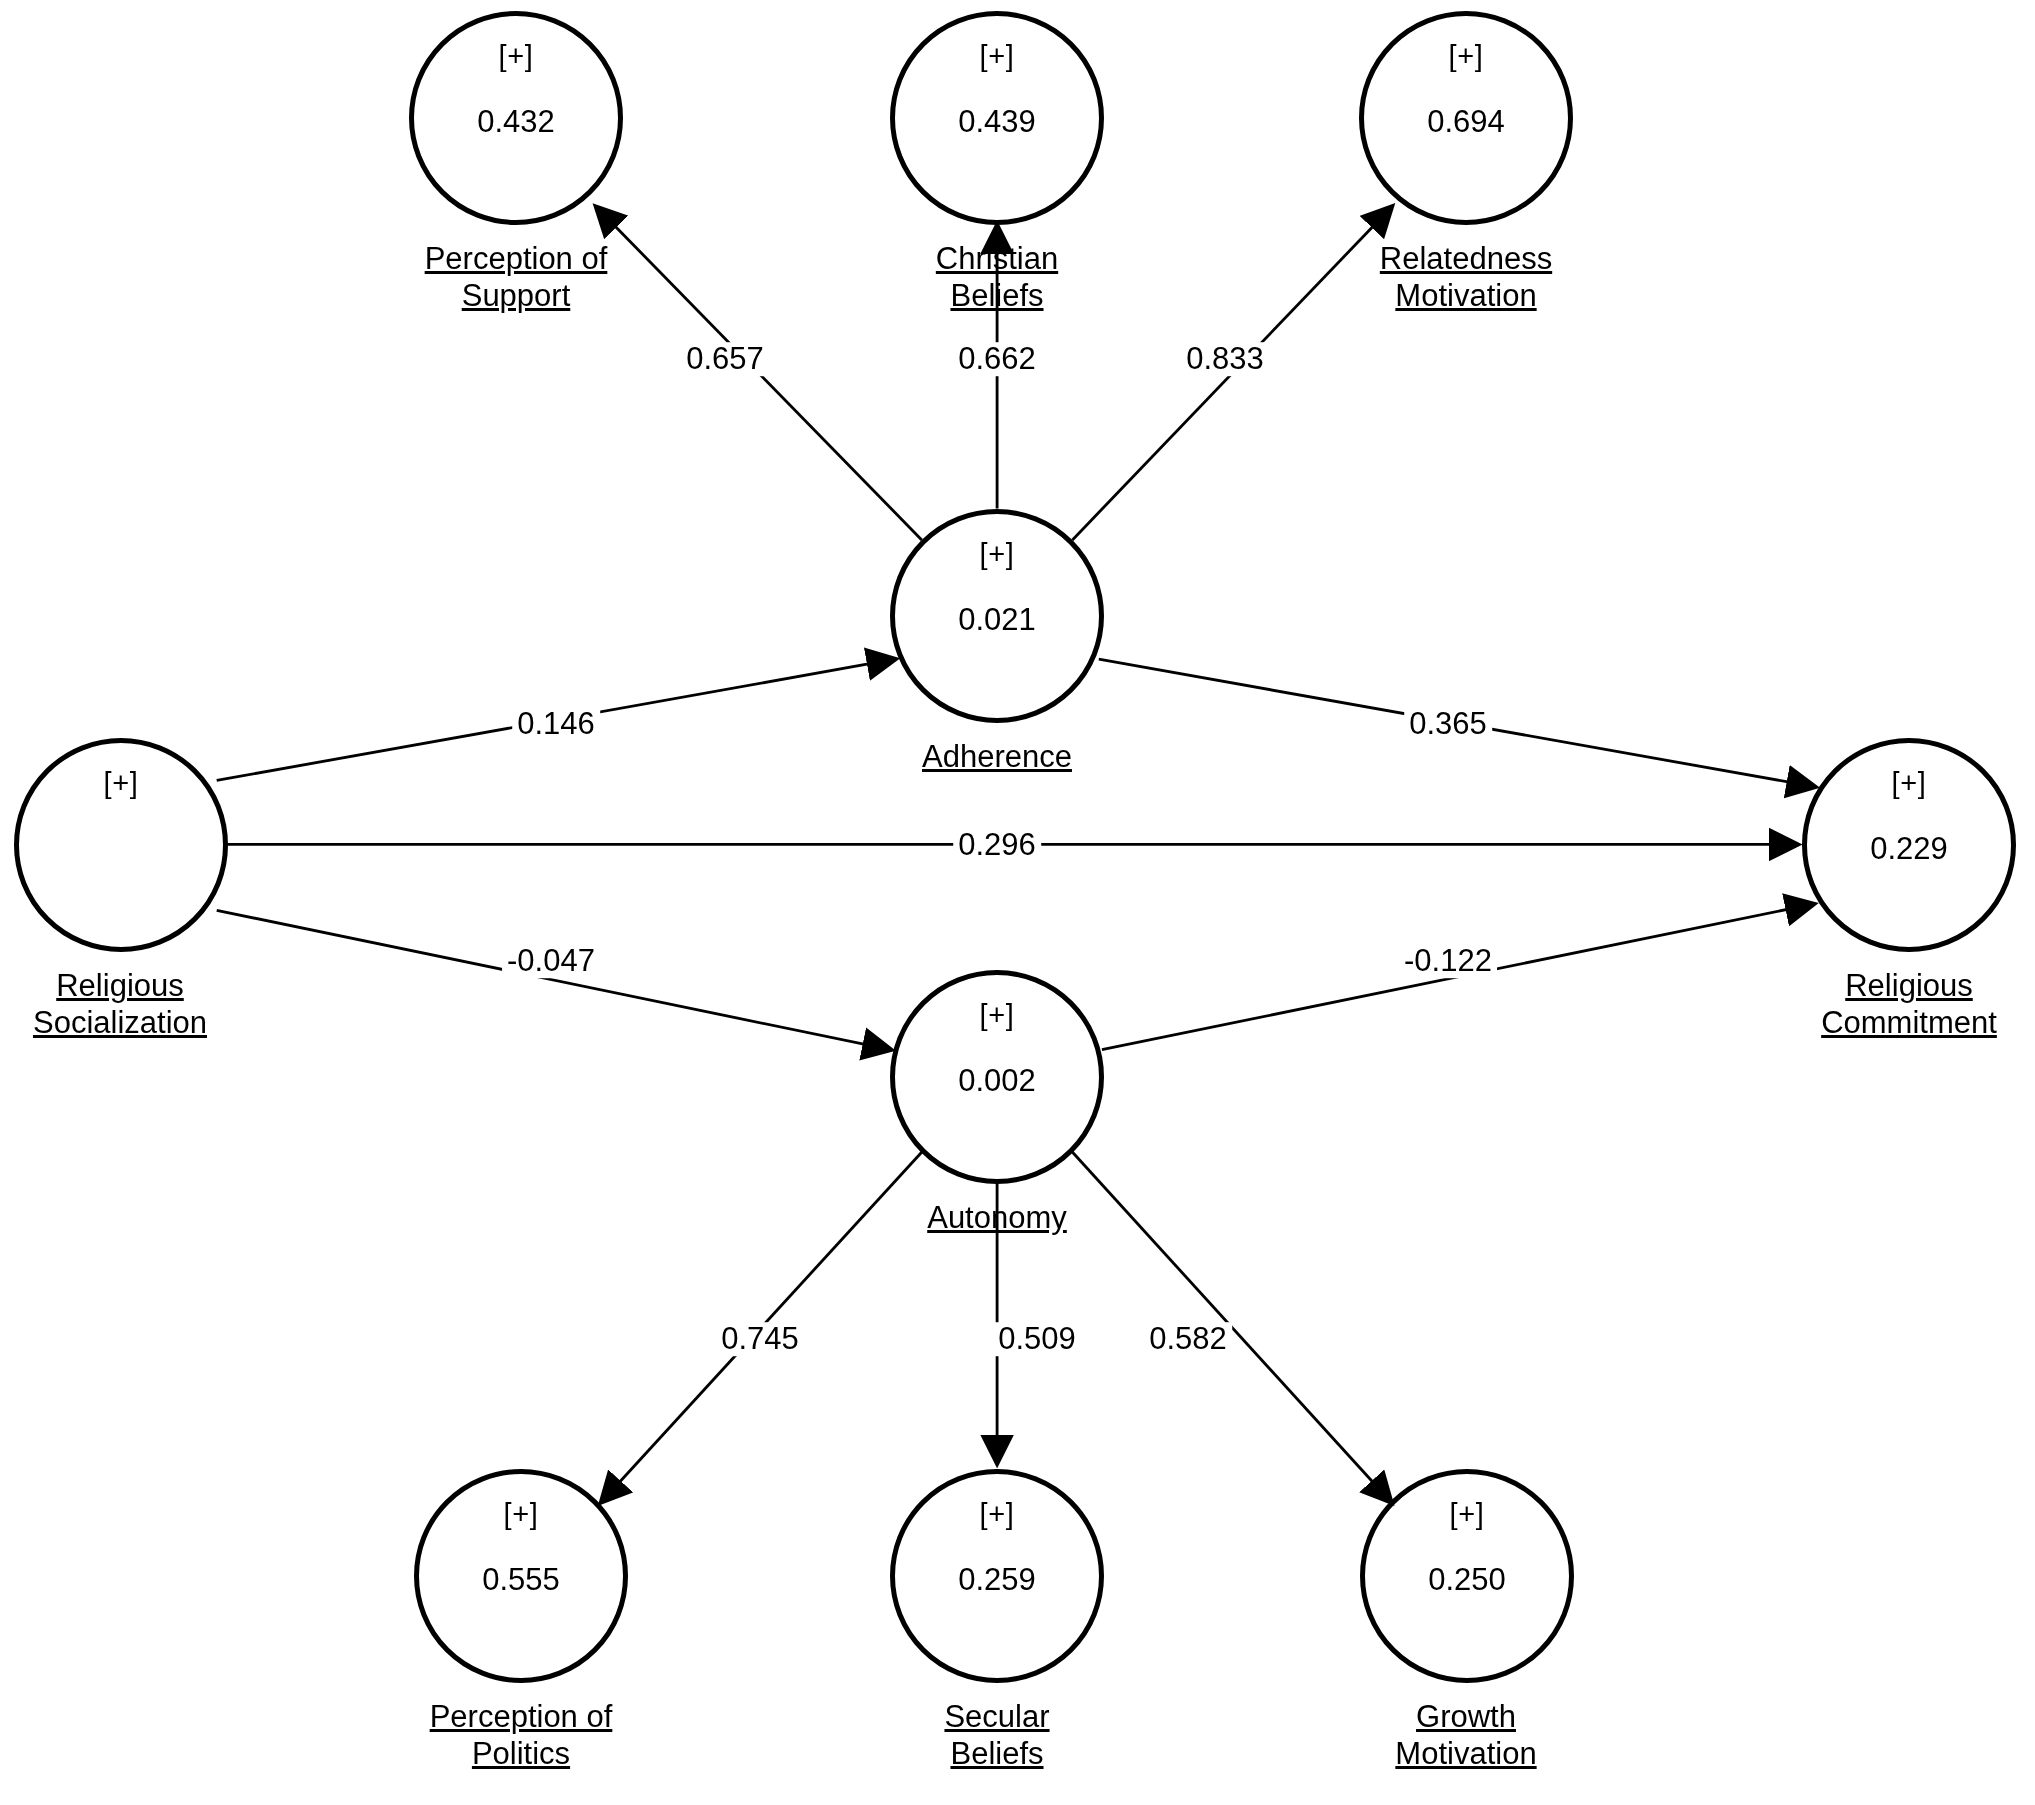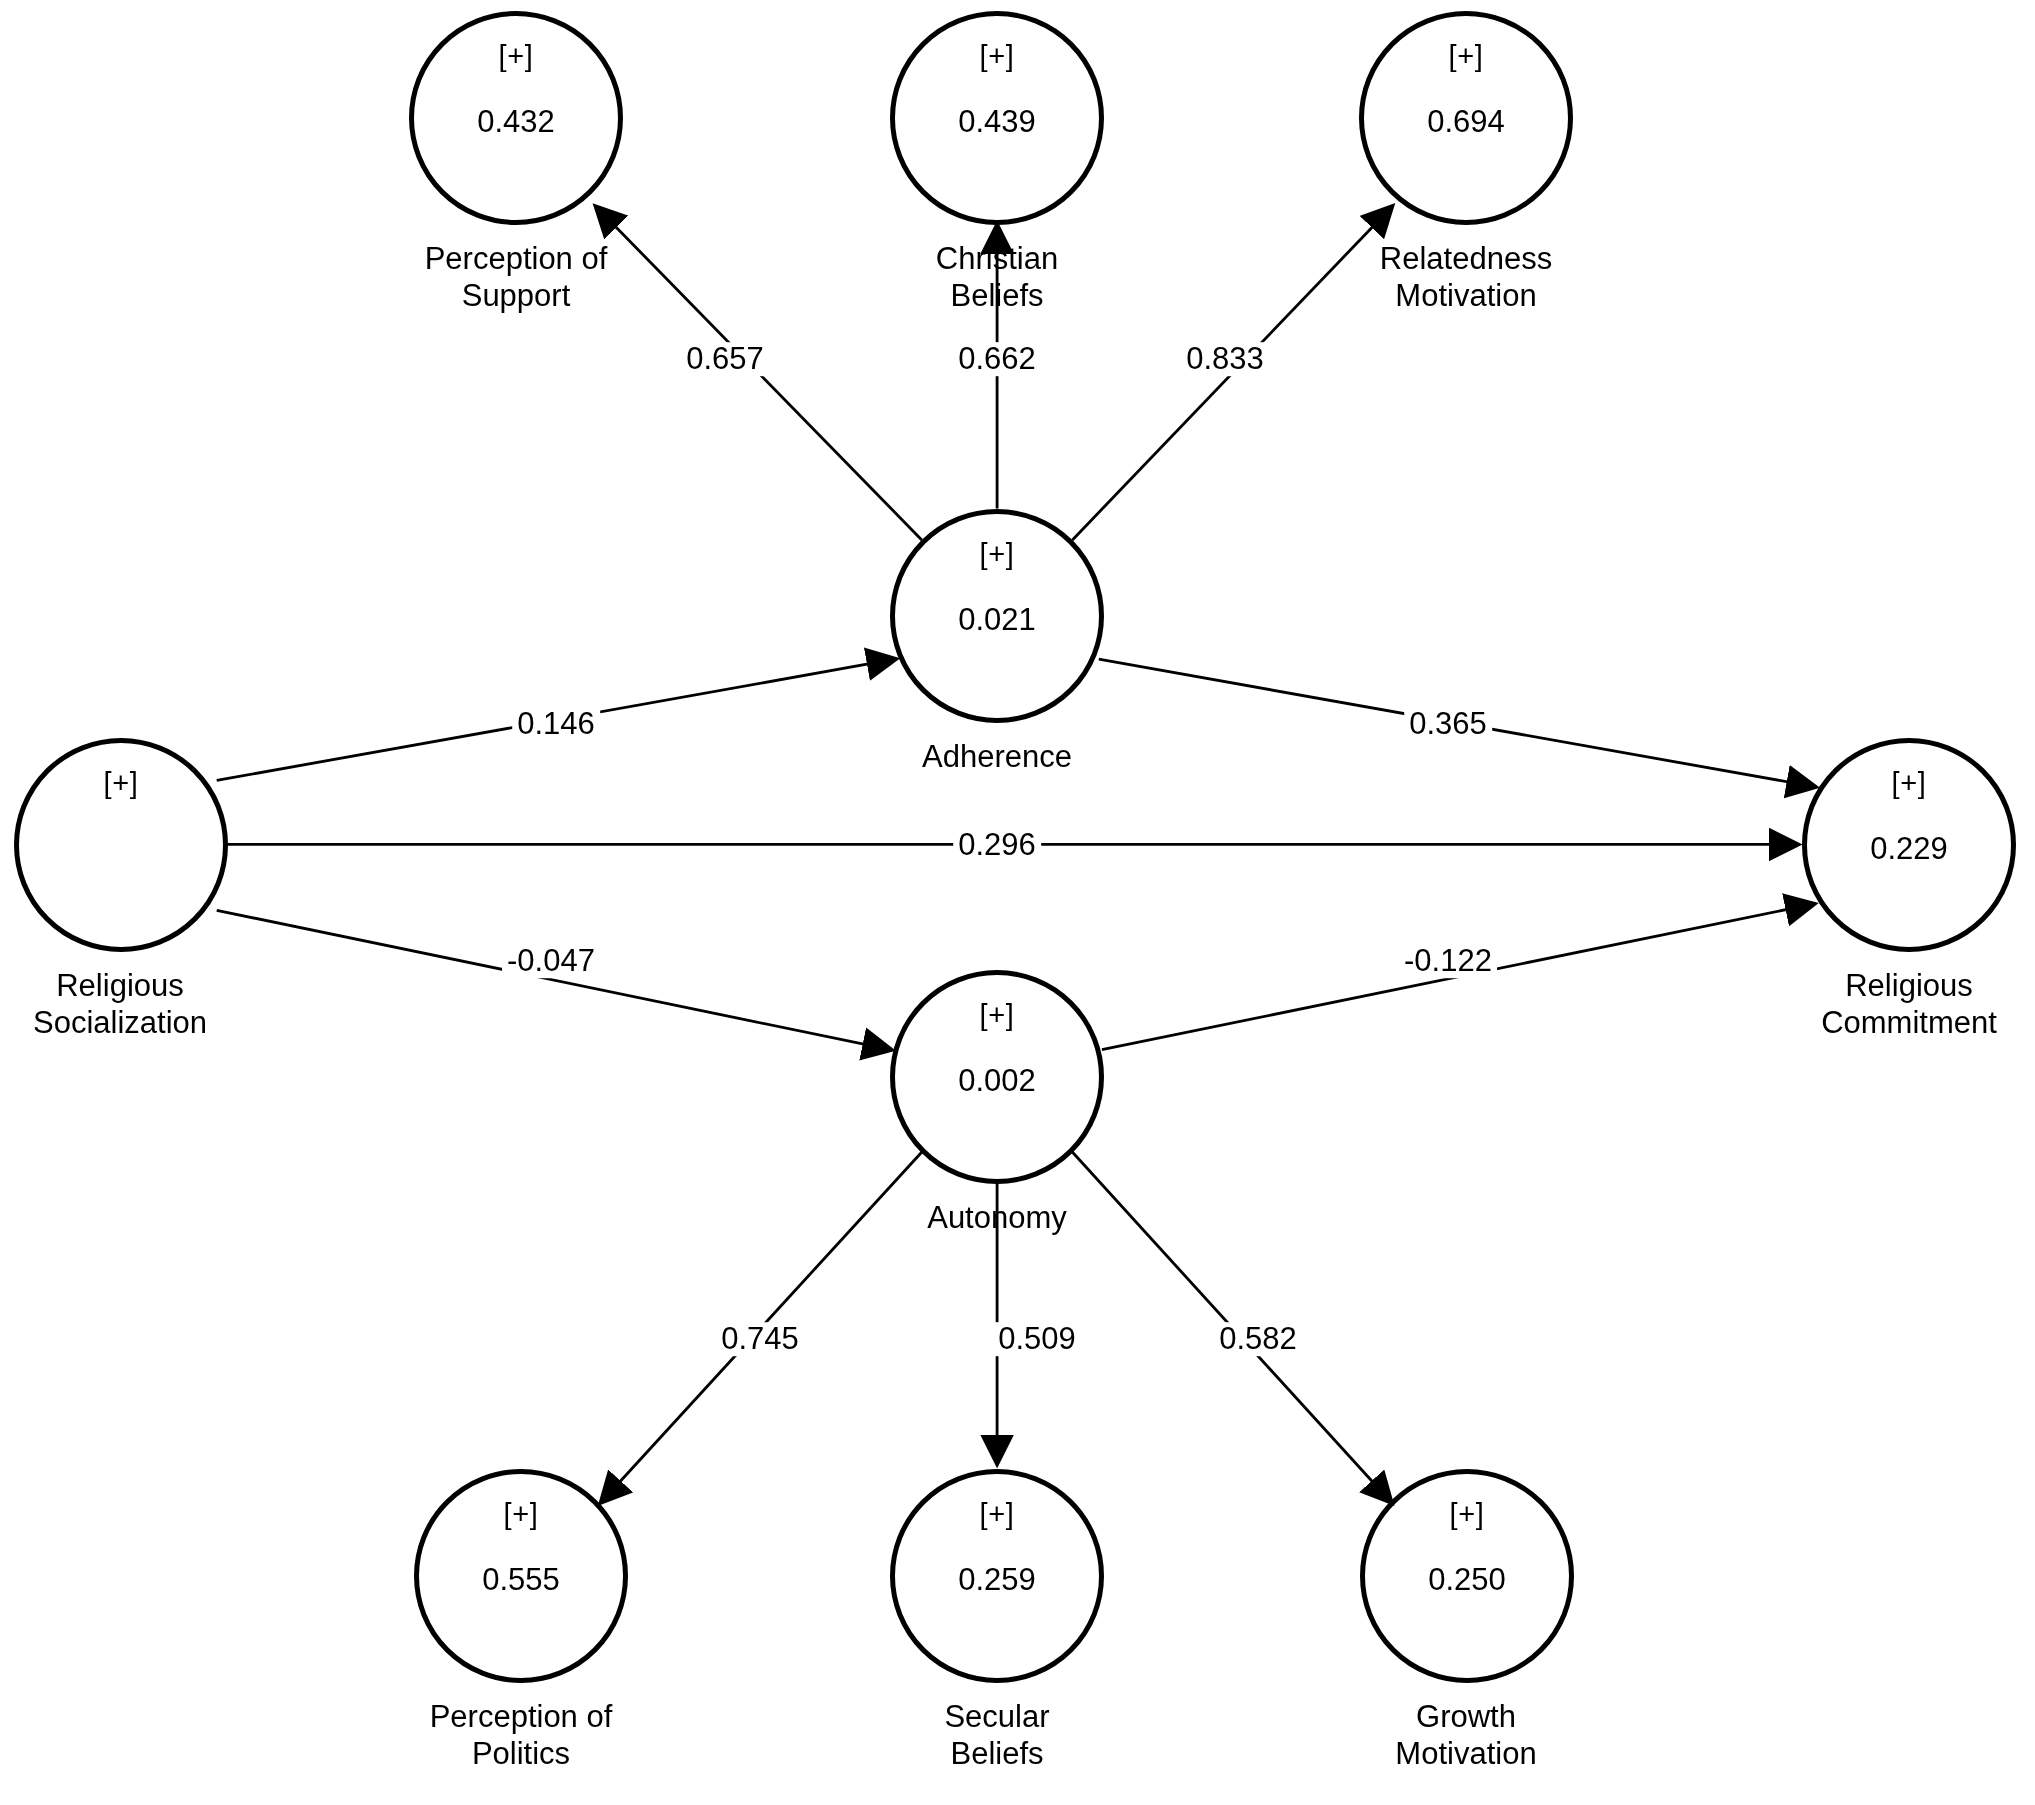--- a/index.html
+++ b/index.html
@@ -33,20 +33,21 @@
     line-height:1;
     margin-top:35px;
   }
   .caption{
     position:absolute;
     text-align:center;
     font-size:31px;
     line-height:1.18;
     white-space:pre-line;
     pointer-events:none;
+    text-decoration:underline;
   }
   .edge-label{
     position:absolute;
     font-size:31px;
     line-height:1;
     background:#fff;
     padding:1.3px 5px;
     white-space:nowrap;
   }
 </style>
@@ -141,17 +142,17 @@
       <div class="edge-label" style="left: 725px; top: 359px; transform: translate(-50%, -50%);">0.657</div>
       <div class="edge-label" style="left: 997px; top: 359px; transform: translate(-50%, -50%);">0.662</div>
       <div class="edge-label" style="left: 1225px; top: 359px; transform: translate(-50%, -50%);">0.833</div>
       <div class="edge-label" style="left: 556px; top: 724px; transform: translate(-50%, -50%);">0.146</div>
       <div class="edge-label" style="left: 1448px; top: 724px; transform: translate(-50%, -50%);">0.365</div>
       <div class="edge-label" style="left: 997px; top: 845px; transform: translate(-50%, -50%);">0.296</div>
       <div class="edge-label" style="left: 551px; top: 961px; transform: translate(-50%, -50%);">-0.047</div>
       <div class="edge-label" style="left: 1448px; top: 961px; transform: translate(-50%, -50%);">-0.122</div>
       <div class="edge-label" style="left: 760px; top: 1339px; transform: translate(-50%, -50%);">0.745</div>
       <div class="edge-label" style="left: 997px; top: 1339px; transform: translate(-50%, -50%); margin-left: 40px;">0.509</div>
-      <div class="edge-label" style="left: 1258px; top: 1339px; transform: translate(-50%, -50%);">0.582</div>
+      <div class="edge-label" style="left: 1188px; top: 1339px; transform: translate(-50%, -50%);">0.582</div>
     </div>
 
 </div>
 
 
 </body></html>

